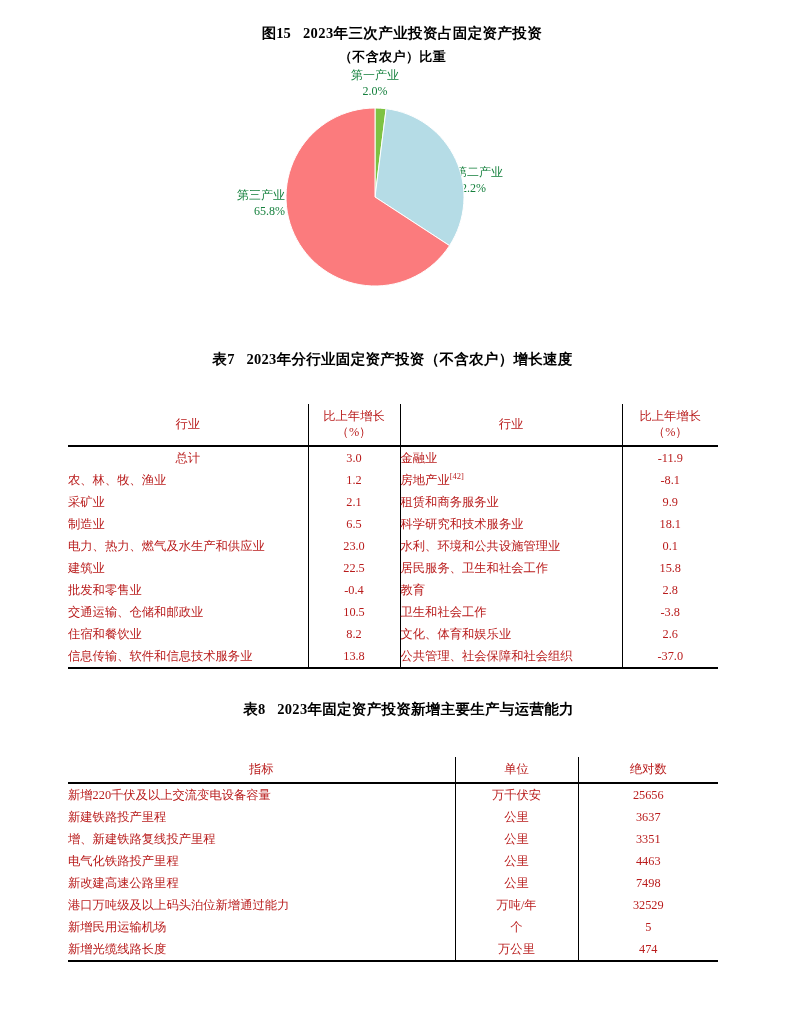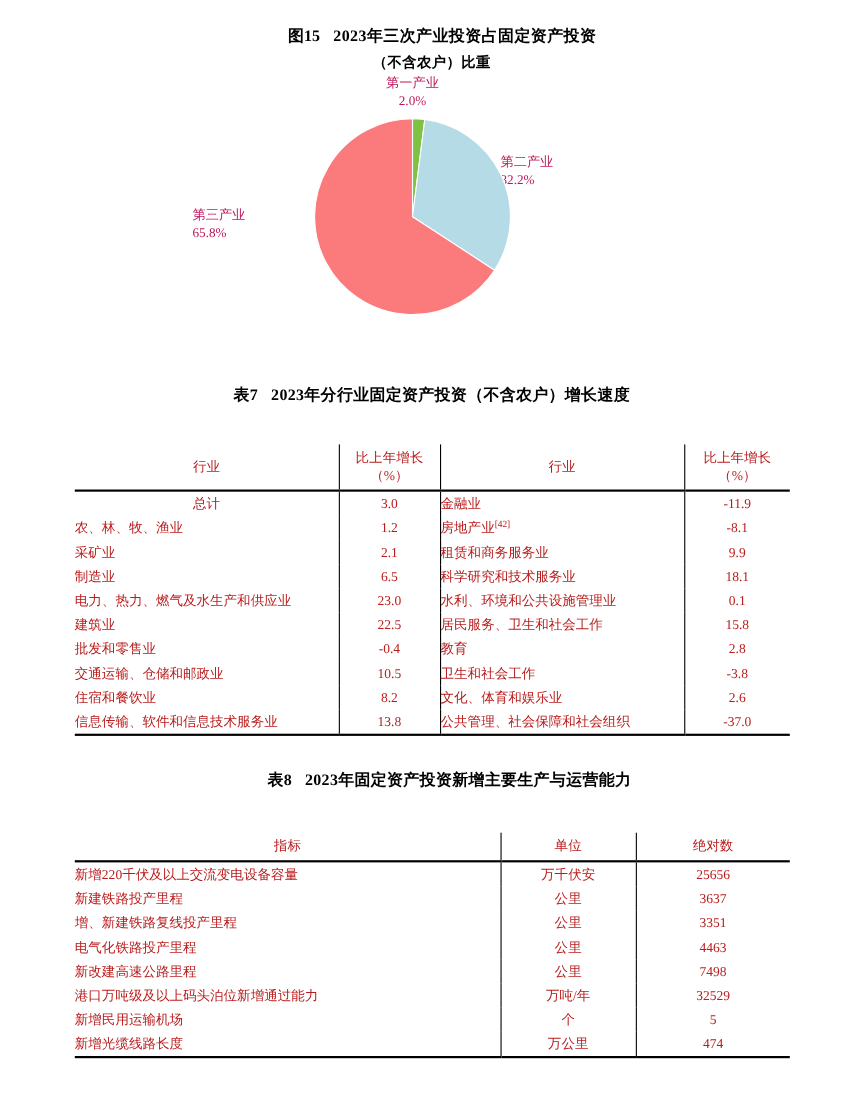--- a/index.html
+++ b/index.html
@@ -56,31 +56,31 @@
     width: 180px;
     height: 180px;
   }
   .pie-svg { display: block; }
 
   .pie-label {
     position: absolute;
     text-align: center;
     font-size: 12px;
     line-height: 16px;
-    color: #be185d;
+    color: #15803d;
     font-family: "Liberation Serif", "DejaVu Serif", serif;
     white-space: nowrap;
   }
   .pie-label .pct {
     display: block;
     font-size: 12px;
   }
   #lbl-primary   { left: 315px; top: -5px; width: 120px; }
-  #lbl-secondary { left: 455px; top: 67px; width: 110px; text-align: left; }
-  #lbl-tertiary  { left: 175px; top: 115px; width: 110px; text-align: left; }
+  #lbl-secondary { left: 455px; top: 92px; width: 110px; text-align: left; }
+  #lbl-tertiary  { left: 175px; top: 115px; width: 110px; text-align: right; }
 
   
   .tbl-title {
     position: absolute;
     width: 785px;
     text-align: center;
     font-weight: bold;
     font-size: 14.5px;
     letter-spacing: 0.3px;
   }

